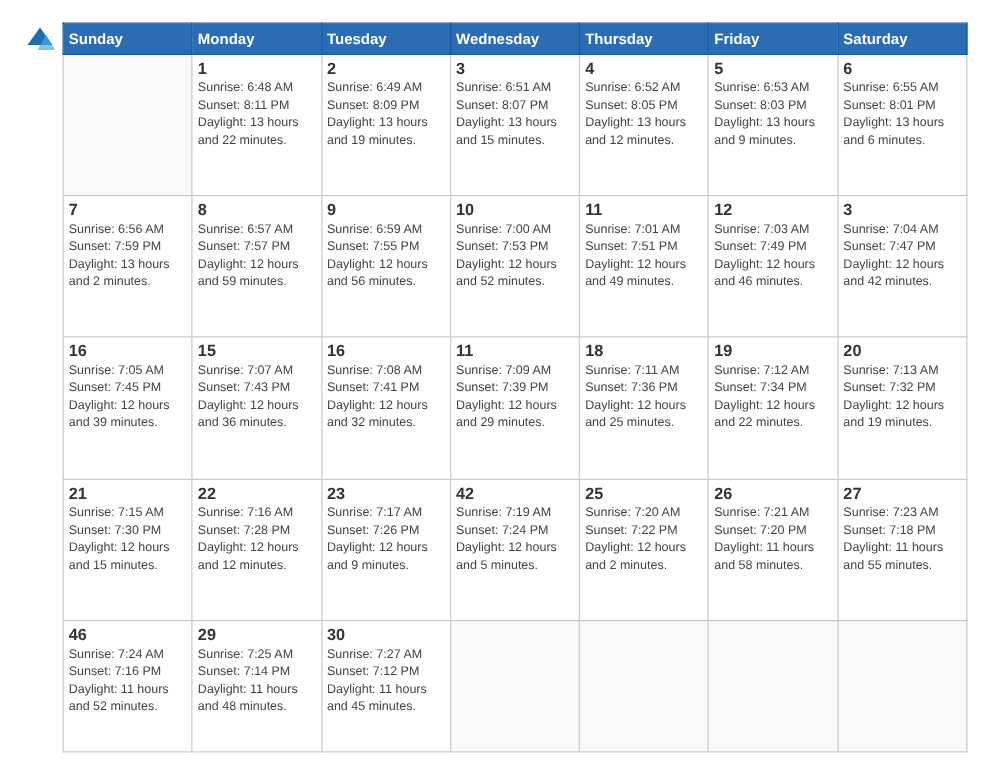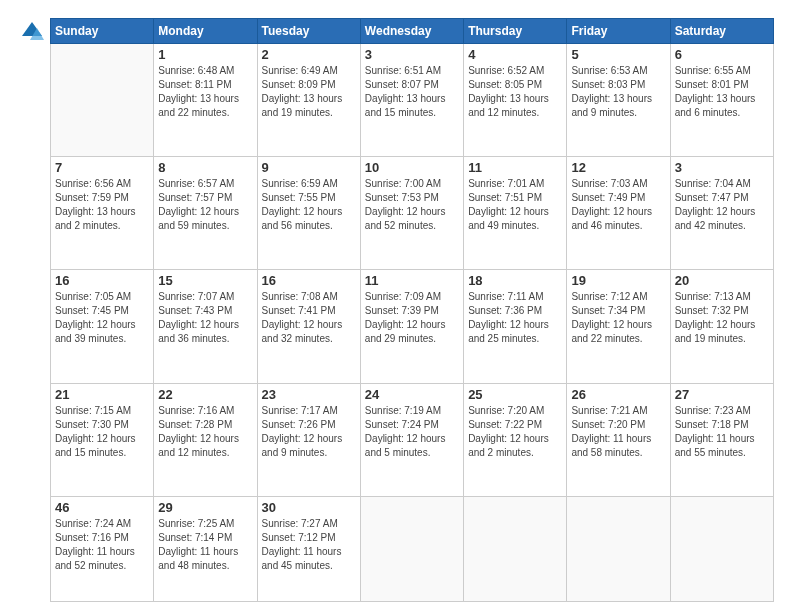--- a/index.html
+++ b/index.html
@@ -231,21 +231,21 @@
           </td>
           <td>
             <span class="day-number">22</span>
             <div class="day-info">Sunrise: 7:16 AM<br>Sunset: 7:28 PM<br>Daylight: 12 hours and 12 minutes.</div>
           </td>
           <td>
             <span class="day-number">23</span>
             <div class="day-info">Sunrise: 7:17 AM<br>Sunset: 7:26 PM<br>Daylight: 12 hours and 9 minutes.</div>
           </td>
           <td>
-            <span class="day-number">24</span>
+            <span class="day-number">42</span>
             <div class="day-info">Sunrise: 7:19 AM<br>Sunset: 7:24 PM<br>Daylight: 12 hours and 5 minutes.</div>
           </td>
           <td>
             <span class="day-number">25</span>
             <div class="day-info">Sunrise: 7:20 AM<br>Sunset: 7:22 PM<br>Daylight: 12 hours and 2 minutes.</div>
           </td>
           <td>
             <span class="day-number">26</span>
             <div class="day-info">Sunrise: 7:21 AM<br>Sunset: 7:20 PM<br>Daylight: 11 hours and 58 minutes.</div>
           </td>

